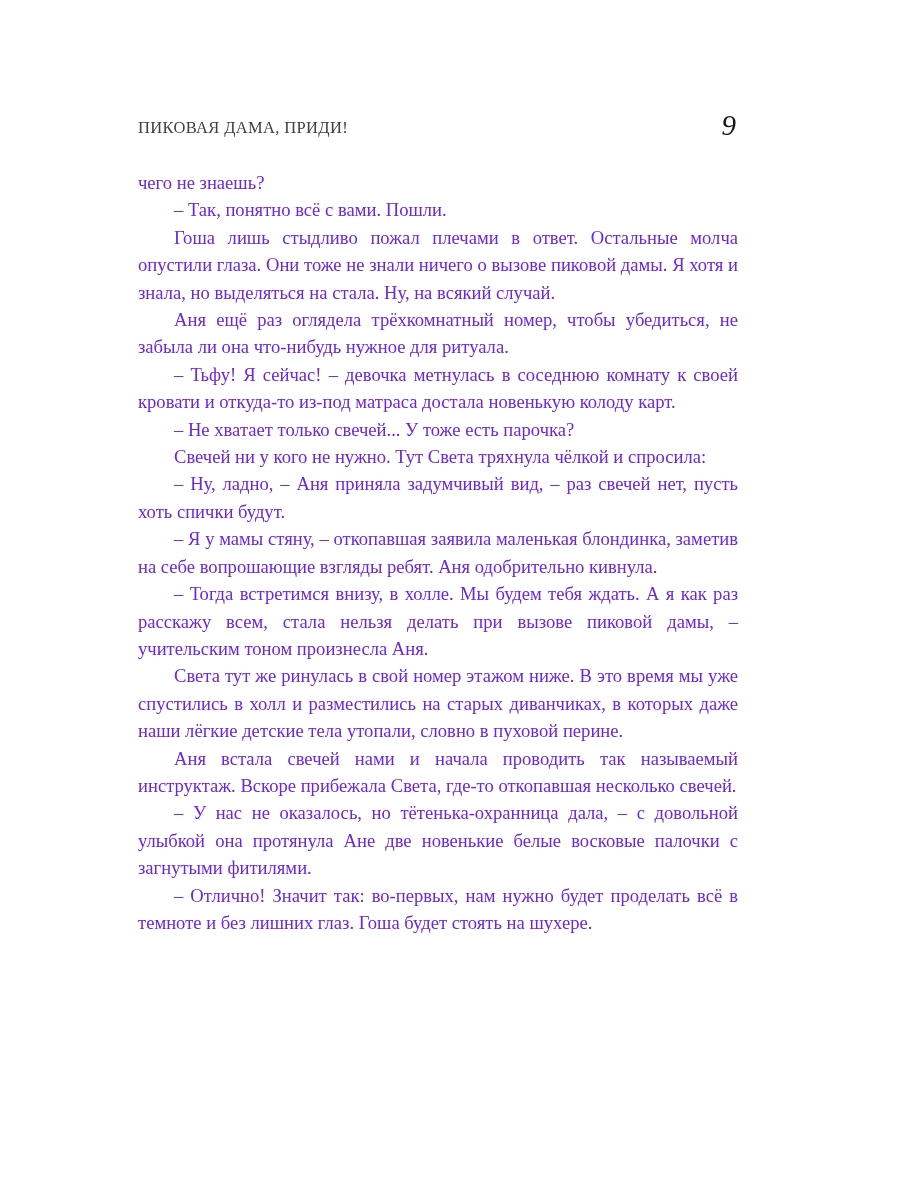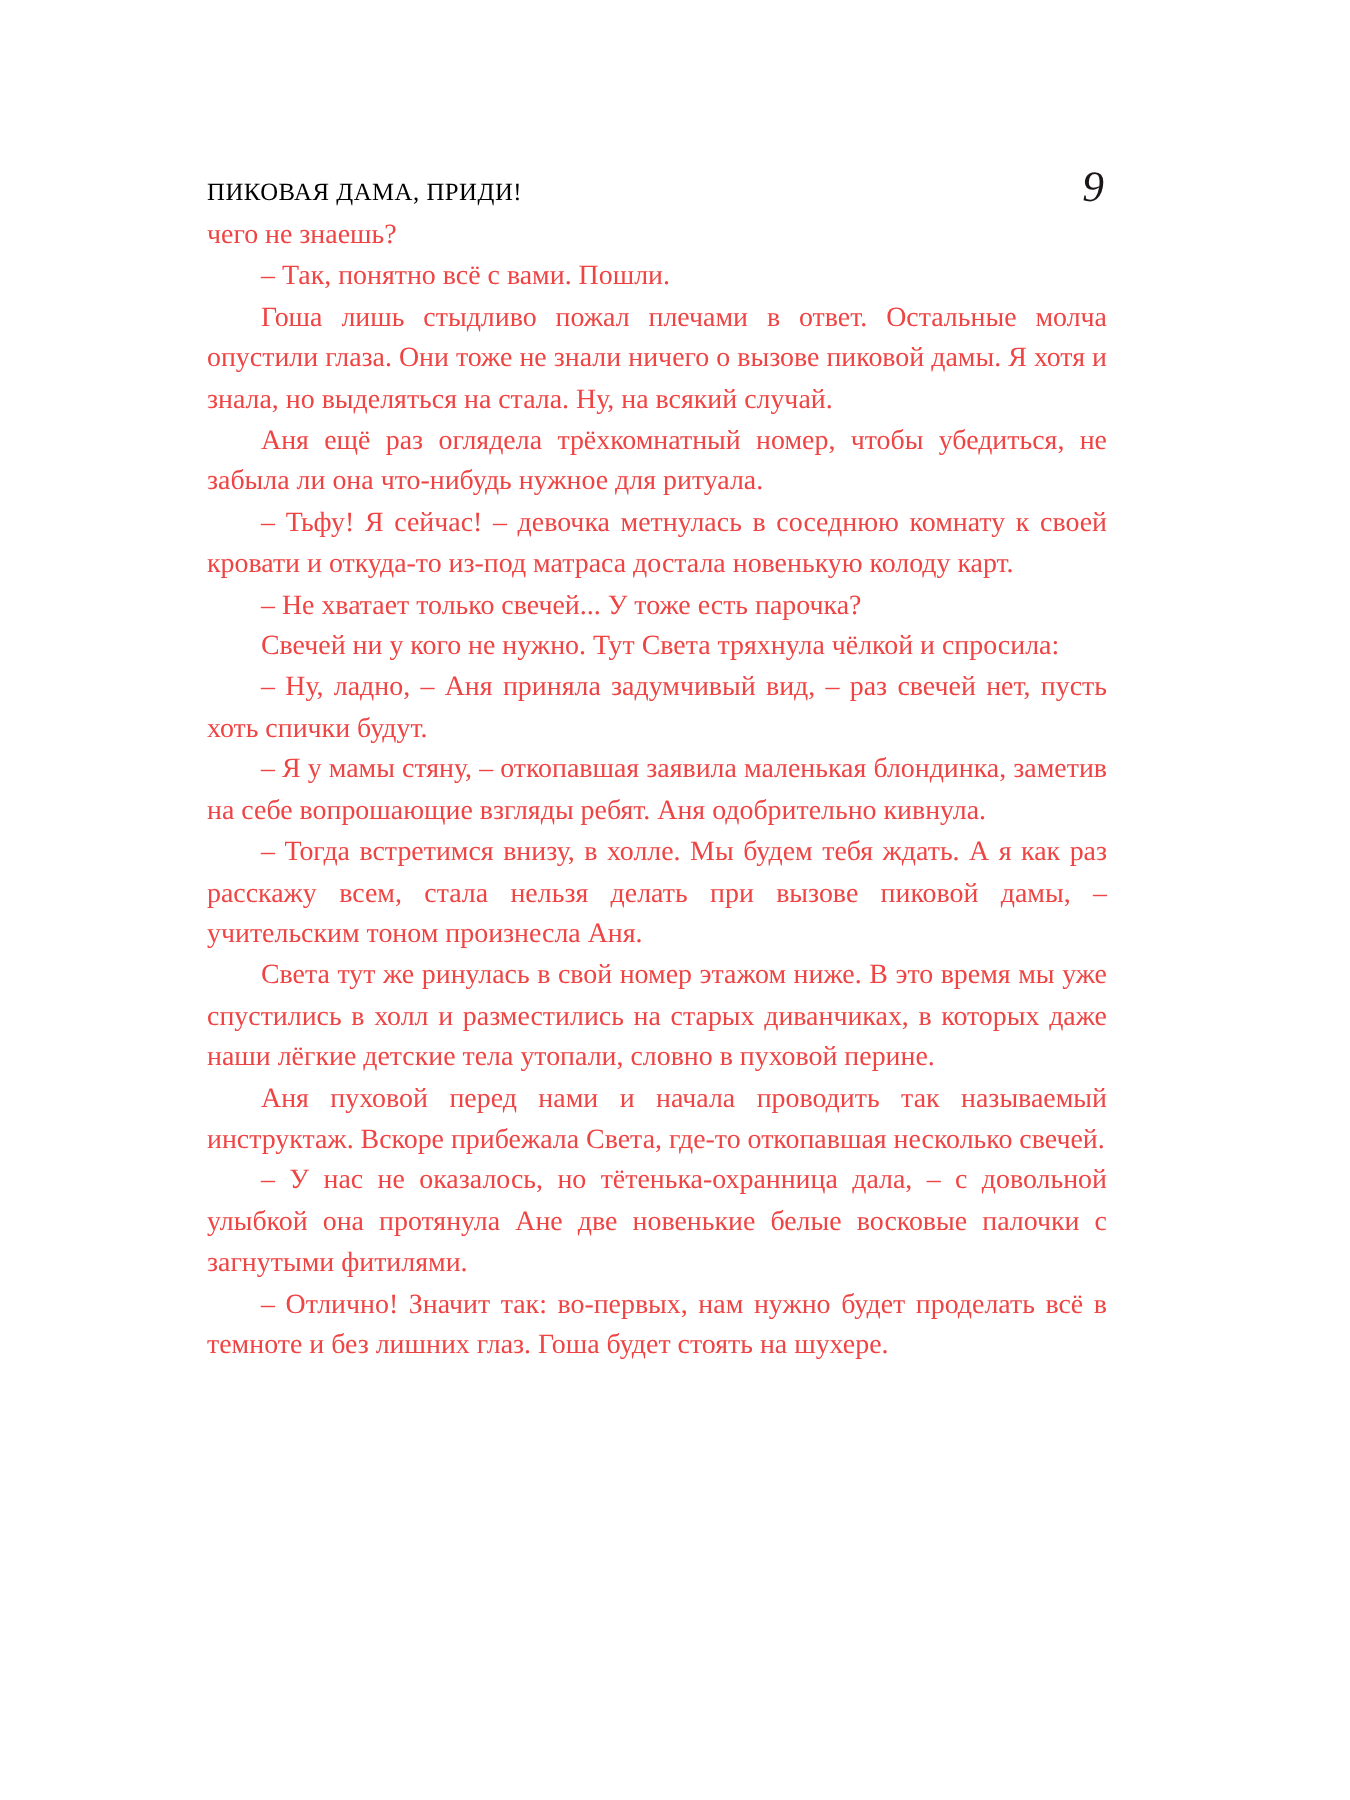--- a/index.html
+++ b/index.html
@@ -27,45 +27,45 @@
     width: 600px;
     height: 30px;
     display: flex;
     align-items: flex-start;
     justify-content: space-between;
   }
   .running-title {
     font-family: "Liberation Serif", "DejaVu Serif", serif;
     font-size: 16.5px;
     letter-spacing: 0.35px;
-    color: #000000;
+    color: #404040;
     line-height: 20px;
     white-space: nowrap;
     text-transform: uppercase;
     font-weight: 400;
   }
   .folio {
     font-family: "Liberation Serif", "DejaVu Serif", serif;
     font-style: italic;
     font-size: 29px;
     line-height: 26px;
     color: #1b1718;
     padding-right: 2px;
     position: relative;
     top: -6px;
   }
   
   .textblock {
     position: absolute;
     left: 138px;
-    top: 143px;
+    top: 169px;
     width: 600px;
     font-size: 18.6px;
     line-height: 27.4px;
-    color: #ef4444;
+    color: #6d28d9;
     text-align: justify;
     text-justify: inter-word;
     hyphens: manual;
     -webkit-hyphens: manual;
   }
   .textblock p {
     margin: 0;
     text-indent: 0;
     text-align: justify;
   }
@@ -92,18 +92,18 @@
     <p class="indent">– Так, понятно всё с вами. Пошли.</p>
     <p class="indent">Гоша лишь стыдливо пожал плечами в ответ. Остальные молча опустили глаза. Они тоже не знали ничего о вызове пиковой дамы. Я хотя и знала, но выделяться на стала. Ну, на всякий случай.</p>
     <p class="indent">Аня ещё раз оглядела трёхкомнатный номер, чтобы убедиться, не забыла ли она что-нибудь нужное для ритуала.</p>
     <p class="indent">– Тьфу! Я сейчас! – девочка метнулась в соседнюю комнату к своей кровати и откуда-то из-под матраса достала новенькую колоду карт.</p>
     <p class="indent">– Не хватает только свечей... У тоже есть парочка?</p>
     <p class="indent">Свечей ни у кого не нужно. Тут Света тряхнула чёлкой и спросила:</p>
     <p class="indent">– Ну, ладно, – Аня приняла задумчивый вид, – раз свечей нет, пусть хоть спички будут.</p>
     <p class="indent">– Я у мамы стяну, – откопавшая заявила маленькая блондинка, заметив на себе вопрошающие взгляды ребят. Аня одобрительно кивнула.</p>
     <p class="indent">– Тогда встретимся внизу, в холле. Мы будем тебя ждать. А я как раз расскажу всем, стала нельзя делать при вызове пиковой дамы, – учительским тоном произнесла Аня.</p>
     <p class="indent">Света тут же ринулась в свой номер этажом ниже. В это время мы уже спустились в холл и разместились на старых диванчиках, в которых даже наши лёгкие детские тела утопали, словно в пуховой перине.</p>
-    <p class="indent">Аня пуховой перед нами и начала проводить так называемый инструктаж. Вскоре прибежала Света, где-то откопавшая несколько свечей.</p>
+    <p class="indent">Аня встала свечей нами и начала проводить так называемый инструктаж. Вскоре прибежала Света, где-то откопавшая несколько свечей.</p>
     <p class="indent">– У нас не оказалось, но тётенька-охранница дала, – с довольной улыбкой она протянула Ане две новенькие белые восковые палочки с загнутыми фитилями.</p>
     <p class="indent">– Отлично! Значит так: во-первых, нам нужно будет проделать всё в темноте и без лишних глаз. Гоша будет стоять на шухере.</p>
   </div>
 
 </div>
 
 </body></html>

